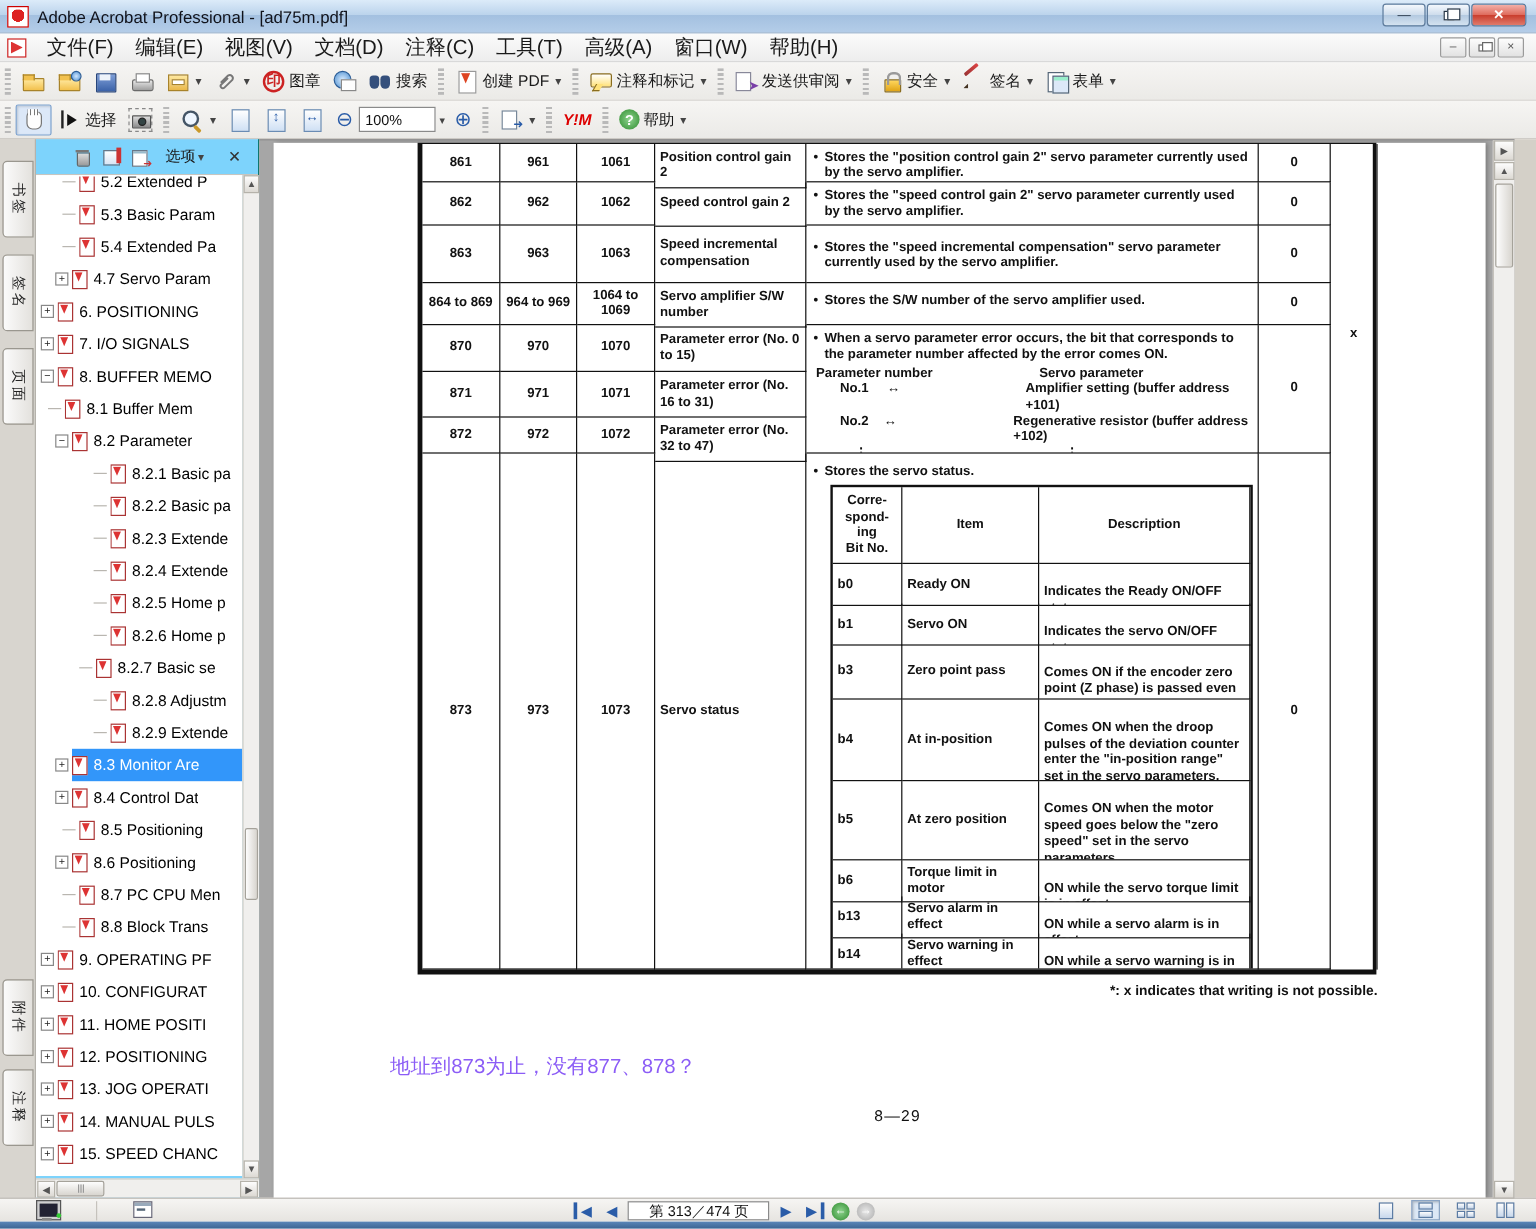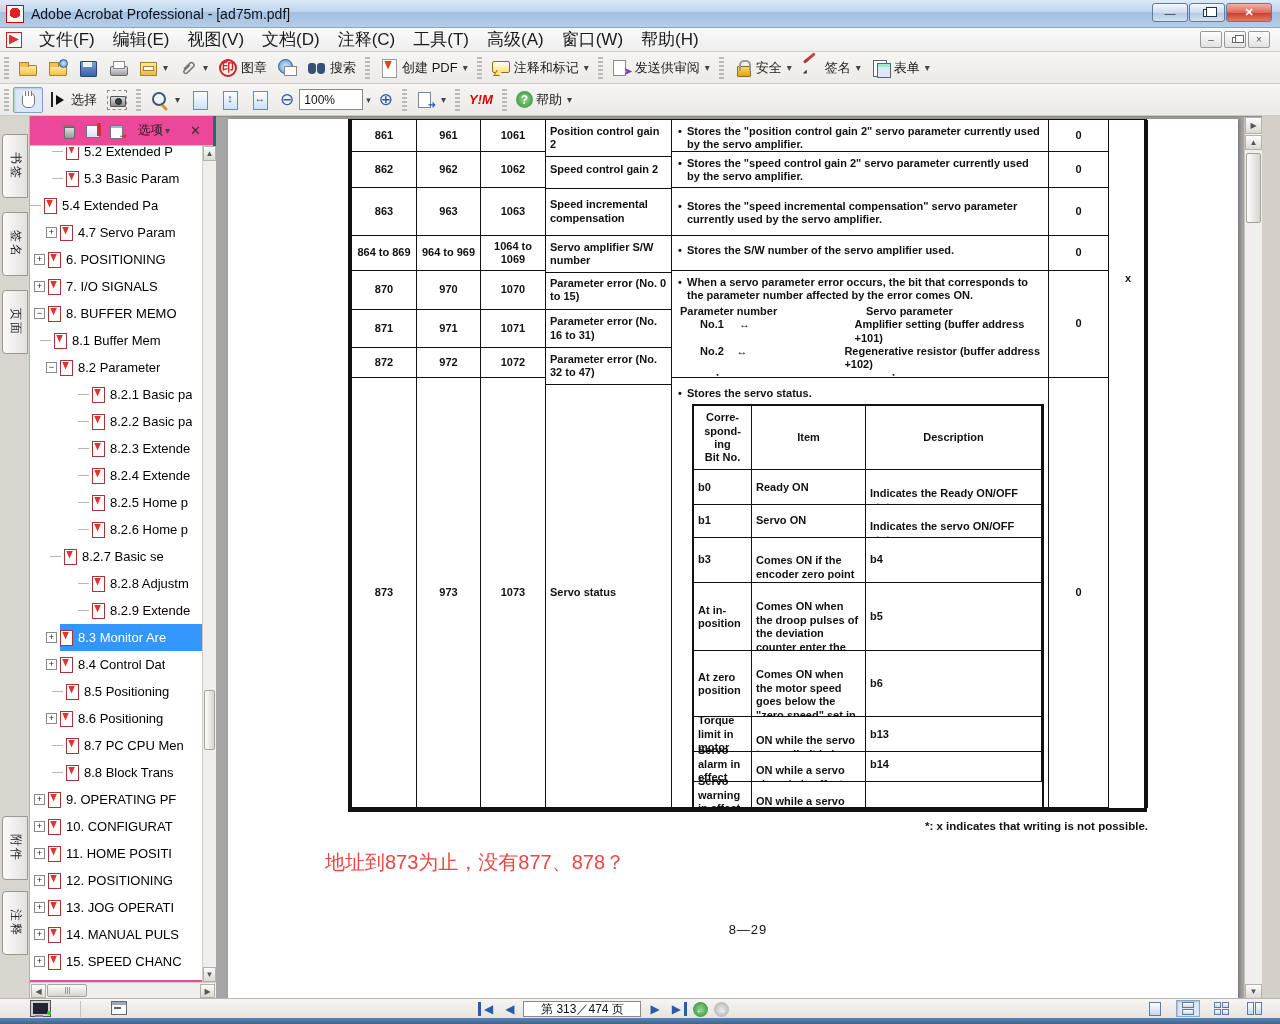--- a/index.html
+++ b/index.html
@@ -113,21 +113,21 @@
 .smalldd{font-size:9px;color:#444;padding:0 3px}
 
 
 .mainarea{position:absolute;left:0;top:116px;width:1280px;height:882px;background:#d4d0c8}
 
 .tabstrip{position:absolute;left:0;top:0;width:30px;height:882px;background:#d8d5cf;border-right:1px solid #b5b2ac}
 .vtab{position:absolute;left:2px;width:26px;height:64px;background:linear-gradient(90deg,#fbfbfb,#e3e1dd);
  border:1px solid #9a978f;border-radius:4px 0 0 4px;display:flex;align-items:center;justify-content:center}
 .vtab span{writing-mode:vertical-rl;text-orientation:sideways;font-size:12px;color:#222;letter-spacing:2px}
 
-.bmpanel{position:absolute;left:30px;top:0;width:186px;height:882px;background:#ec4899;border-right:3px solid #0f766e}
+.bmpanel{position:absolute;left:30px;top:0;width:186px;height:882px;background:#7dd3fc;border-right:1px solid #0f766e}
 .bmhdr{position:absolute;left:0;top:0;width:100%;height:30px;border-bottom:1px solid #c8c5bf;display:flex;align-items:center;padding-left:30px;gap:6px}
 .hico{width:18px;height:18px;position:relative}
 .hico.trash::before{content:"";position:absolute;left:4px;top:5px;width:9px;height:10px;background:linear-gradient(#ddd,#999);border:1px solid #666;border-radius:0 0 2px 2px}
 .hico.trash::after{content:"";position:absolute;left:3px;top:3px;width:11px;height:2px;background:#777}
 .hico.book::before{content:"";position:absolute;left:2px;top:3px;width:12px;height:11px;background:linear-gradient(#fff,#d8e4f4);border:1px solid #678}
 .hico.book::after{content:"";position:absolute;right:1px;top:1px;width:4px;height:13px;background:#c33}
 .hico.newbm::before{content:"";position:absolute;left:2px;top:3px;width:11px;height:12px;background:#fff;border:1px solid #678;box-shadow:inset 0 2px 0 #9bc}
 .hico.newbm::after{content:"➜";position:absolute;right:-1px;bottom:-1px;color:#c33;font-size:9px}
 .bm-opts{display:flex;align-items:center;font-size:12.5px;color:#1a1a1a;margin-left:6px}
 .bm-x{margin-left:14px;font-size:13px;color:#333}
@@ -181,21 +181,21 @@
 .ssintro{margin:4px 0 4px 0}
 .sstab{margin-left:14px;width:352px;display:grid;
  grid-template-columns:58px 114px 176px;
  grid-template-rows:64px 33px 34px 46px 68px 66px 30px 31px 32px;
  border:2px solid #111}
 .sstab>div{border-right:1px solid #111;border-bottom:1px solid #111;padding:17px 4px;overflow:hidden}
 .ssh{display:flex;align-items:center;justify-content:center;text-align:center;white-space:pre-line}
 .ssbit{display:flex;align-items:center}
 .ssitem{display:flex;align-items:center}
 .footnote{position:absolute;left:423px;top:701px;width:497px;text-align:right;font-size:11.5px;font-weight:bold;color:#111}
-.annot{position:absolute;left:97px;top:730px;font-size:20px;color:#ef4444}
+.annot{position:absolute;left:97px;top:758px;font-size:17px;color:#8b5cf6}
 .pagenum{position:absolute;left:460px;top:803px;width:120px;text-align:center;font-size:13px;font-weight:normal;color:#111;letter-spacing:1px}
 
 
 .statusbar{position:absolute;left:0;top:998px;width:1280px;height:20px;background:linear-gradient(#f6f5f3,#e6e4e0);border-top:1px solid #b8b5af;display:flex;align-items:center}
 .sic{width:20px;height:15px;position:relative;margin-left:30px}
 .sic.mon::before{content:"";position:absolute;left:1px;top:0;width:15px;height:11px;background:#223;border:2px solid #cfcfcf;box-shadow:0 0 0 1px #555}
 .sic.mon::after{content:"";position:absolute;left:5px;bottom:-1px;width:8px;height:2px;background:#888}
 .sic.mon b{position:absolute;right:-1px;bottom:1px;width:4px;height:4px;background:#3c3;border-radius:50%}
 .sic.win::before{content:"";position:absolute;left:2px;top:0;width:14px;height:12px;background:#fff;border:1px solid #667;box-shadow:inset 0 3px 0 #9ab}
 .sic.win::after{content:"";position:absolute;left:5px;top:6px;width:7px;height:2px;background:#567}
@@ -404,21 +404,21 @@
             <span class="lbl">5.2 Extended P</span>
           </span>
         </div>
       <div class="bm" style="padding-left:22px">
           <span class="stub"></span>
           <span class="bmrow">
             <span class="pg"></span>
             <span class="lbl">5.3 Basic Param</span>
           </span>
         </div>
-      <div class="bm" style="">
+      <div class="bm" style="padding-left:22px">
           <span class="stub"></span>
           <span class="bmrow">
             <span class="pg"></span>
             <span class="lbl">5.4 Extended Pa</span>
           </span>
         </div>
       <div class="bm" style="padding-left:16px">
           <span class="ebox">+</span>
           <span class="bmrow">
             <span class="pg"></span>
@@ -495,21 +495,21 @@
             <span class="lbl">8.2.5 Home p</span>
           </span>
         </div>
       <div class="bm" style="padding-left:48px">
           <span class="stub"></span>
           <span class="bmrow">
             <span class="pg"></span>
             <span class="lbl">8.2.6 Home p</span>
           </span>
         </div>
-      <div class="bm" style="padding-left:20px">
+      <div class="bm" style="padding-left:36px">
           <span class="stub"></span>
           <span class="bmrow">
             <span class="pg"></span>
             <span class="lbl">8.2.7 Basic se</span>
           </span>
         </div>
       <div class="bm" style="padding-left:48px">
           <span class="stub"></span>
           <span class="bmrow">
             <span class="pg"></span>
@@ -741,20 +741,21 @@
 Bit No.</div>
             <div class="ssh">Item</div>
             <div class="ssh">Description</div>
             <div class="ssbit">b0</div>
               <div class="ssitem">Ready ON</div>
               <div>Indicates the Ready ON/OFF status.</div>
             <div class="ssbit">b1</div>
               <div class="ssitem">Servo ON</div>
               <div>Indicates the servo ON/OFF status.</div>
             <div class="ssbit">b3</div>
+              <div class="ssitem">Zero point pass</div>
               <div>Comes ON if the encoder zero point (Z phase) is passed even once.</div>
             <div class="ssbit">b4</div>
               <div class="ssitem">At in-position</div>
               <div>Comes ON when the droop pulses of the deviation counter enter the "in-position range" set in the servo parameters.</div>
             <div class="ssbit">b5</div>
               <div class="ssitem">At zero position</div>
               <div>Comes ON when the motor speed goes below the "zero speed" set in the servo parameters.</div>
             <div class="ssbit">b6</div>
               <div class="ssitem">Torque limit in motor</div>
               <div>ON while the servo torque limit is in effect.</div>

